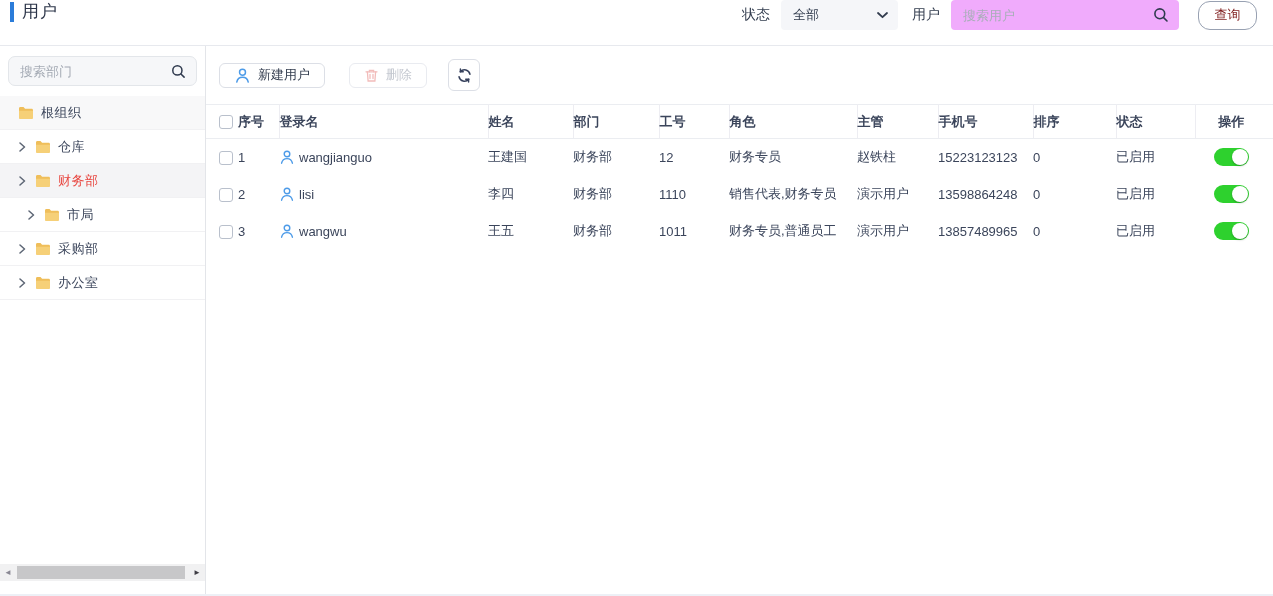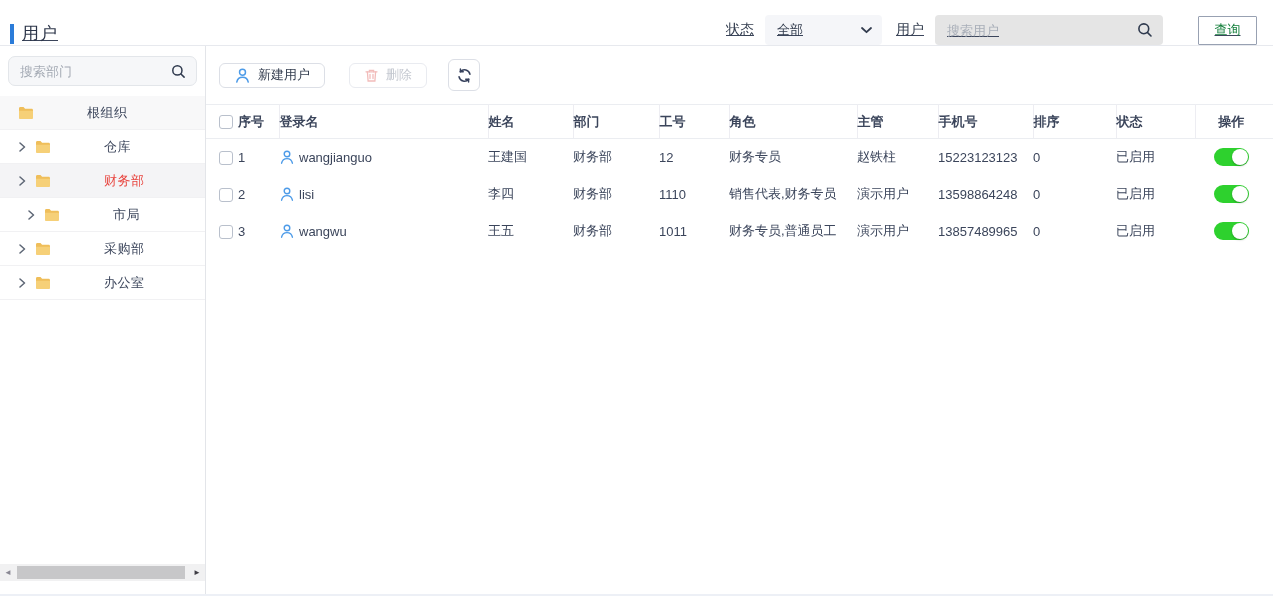--- a/index.html
+++ b/index.html
@@ -5,46 +5,46 @@
   * { box-sizing: border-box; margin: 0; padding: 0; }
   html, body { background: #fff; }
   body {
     font-family: "Liberation Sans", "DejaVu Sans", sans-serif;
     width: 1273px; height: 596px; overflow: hidden;
     color: #3b455b;
   }
   .page { width: 1273px; height: 596px; border-bottom: 2px solid #edf0f6; display: flex; flex-direction: column; background: #fff; }
 
   
-  .topbar { height: 46px; flex: 0 0 46px; display: flex; align-items: flex-end; border-bottom: 1px solid #e7e9ee; padding: 0 16px 0 10px; background: #fff; text-decoration: underline; }
+  .topbar { height: 46px; flex: 0 0 46px; display: flex; align-items: flex-start; border-bottom: 1px solid #e7e9ee; padding: 0 16px 0 10px; background: #fff; }
   .title-wrap { display: flex; align-items: center; }
   .accent-bar { width: 4px; height: 20px; background: #2b7cd9; margin-right: 8px; }
   .page-title { font-size: 17px; color: #2b3448; font-weight: 500; letter-spacing: 1px; }
   .filters { margin-left: auto; display: flex; align-items: center; }
   .filter-label { font-size: 14px; color: #323c4e; margin-right: 11px; }
   .select-box { width: 117px; height: 30px; background: #f5f6f9; border-radius: 4px; display: flex; align-items: center; padding: 0 10px 0 12px; cursor: pointer; margin-right: 14px; gap: 36px; }
   .select-box .sel-value { font-size: 13px; color: #323c4e; flex: 1; }
-  .search-box { width: 228px; height: 30px; background: #e5e5e5; border-radius: 4px; display: flex; align-items: center; padding: 0 10px 0 12px; margin-right: 19px; }
+  .search-box { width: 228px; height: 30px; background: #f0abfc; border-radius: 4px; display: flex; align-items: center; padding: 0 10px 0 12px; margin-right: 19px; }
   .search-box input { flex: 1; border: none; outline: none; background: transparent; font-size: 13px; color: #323c4e; font-family: inherit; min-width: 0; }
   .search-box input::placeholder { color: #a8aeb8; }
-  .query-btn { width: 59px; height: 29px; background: #fff; border: 1px solid #98a1b2; border-radius: 1px; font-size: 13px; color: #15803d; font-family: inherit; cursor: pointer; margin-left: 16px; }
+  .query-btn { width: 59px; height: 29px; background: #fff; border: 1px solid #98a1b2; border-radius: 12px; font-size: 13px; color: #7f1d1d; font-family: inherit; cursor: pointer; }
 
   
   .body { flex: 1; display: flex; min-height: 0; }
 
   
   .sidebar { width: 206px; flex: 0 0 206px; border-right: 1px solid #e3e5e9; display: flex; flex-direction: column; background: #fff; }
   .dept-search { margin: 10px 8px 0 8px; height: 30px; background: #f6f7f9; border: 1px solid #e3e6ea; border-radius: 7px; display: flex; align-items: center; padding: 0 10px 0 11px; }
   .dept-search input { flex: 1; border: none; outline: none; background: transparent; font-size: 13px; color: #323c4e; font-family: inherit; min-width: 0; }
   .dept-search input::placeholder { color: #a4aab4; }
   .tree { margin-top: 10px; flex: 1; overflow: hidden; }
   .tree-row { height: 34px; display: flex; align-items: center; border-bottom: 1px solid #f1f1f3; cursor: pointer; font-size: 13px; color: #3b455b; }
   .tree-row .chev { width: 10px; display: inline-flex; margin-right: 7px; }
   .tree-row .folder { display: inline-flex; margin-right: 7px; }
-  .tree-row .tree-label { letter-spacing: .5px; margin-left: 46px; }
+  .tree-row .tree-label { letter-spacing: .5px; }
   .lvl0 { padding-left: 18px; }
   .lvl1 { padding-left: 18px; }
   .lvl2 { padding-left: 27px; }
   .tree-row.shaded { background: #f8f8f9; }
   .tree-row.selected { background: #f4f4f6; }
   .tree-row.selected .tree-label { color: #e8453f; }
 
   
   .hscroll { flex: 0 0 17px; margin: 0 0 13px 0; height: 17px; background: #f1f1f2; position: relative; display: flex; align-items: center; justify-content: space-between; }
   .hs-arrow { width: 16px; text-align: center; font-size: 8px; line-height: 17px; cursor: pointer; user-select: none; }

